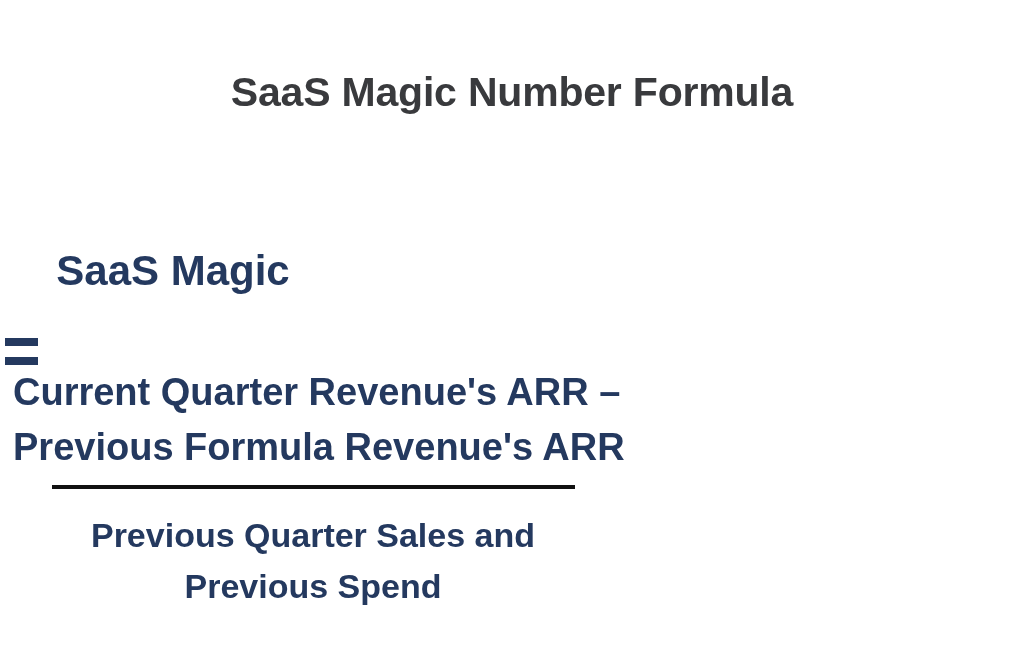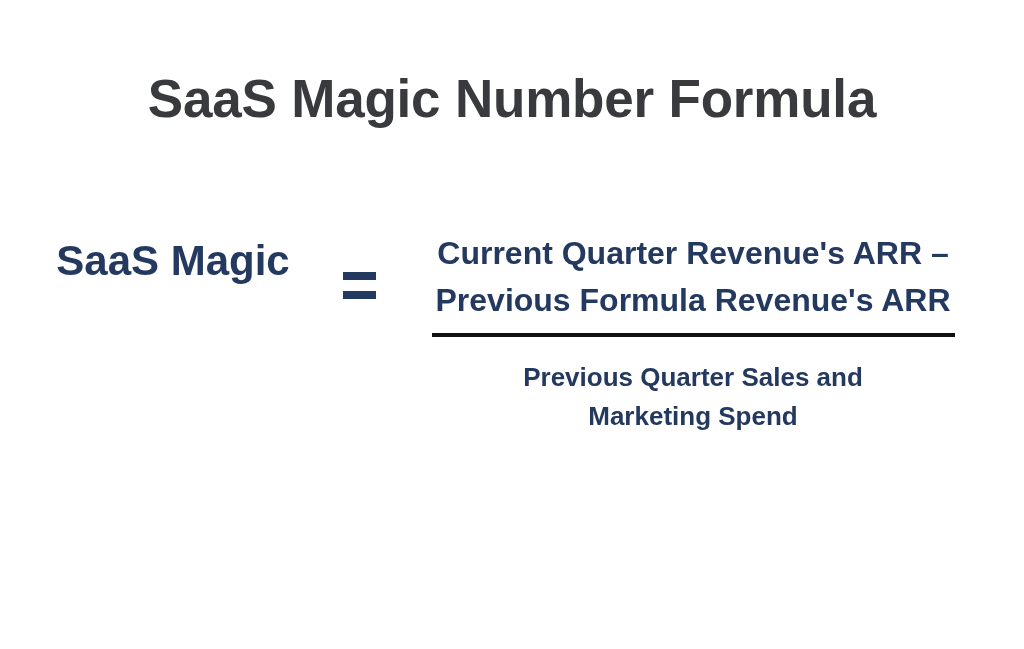--- a/index.html
+++ b/index.html
@@ -22,36 +22,37 @@
     background: #ffffff;
   }
 
   
   .title {
     position: absolute;
     left: 0;
     top: 70px;
     width: 1024px;
     text-align: center;
-    font-size: 53px;
+    font-size: 41px;
     font-weight: 700;
     color: #393a3d;
     letter-spacing: -0.2px;
     line-height: 1.1;
     white-space: nowrap;
   }
 
   
   .equation {
     position: absolute;
     left: 0;
-    top: 230px;
+    top: 240px;
     width: 1024px;
     height: 260px;
     display: flex;
+    flex-direction: column;
     align-items: flex-start;
     justify-content: flex-start;
   }
 
   
   .lhs {
     width: 330px;
     margin-left: 8px;
     padding-top: 6px;
     text-align: center;
@@ -85,39 +86,39 @@
   .fraction {
     margin-left: 13px;
     width: 600px;
     display: flex;
     flex-direction: column;
     align-items: center;
   }
   .numerator {
     width: 600px;
     text-align: center;
-    font-size: 32px;
+    font-size: 38px;
     font-weight: 700;
     color: #24395f;
     line-height: 1.47;
   }
   .numerator .frac-line {
     display: block;
     white-space: nowrap;
   }
   .fraction-bar {
     width: 523px;
     height: 4px;
     background: #111111;
     margin-top: 9px;
   }
   .denominator {
     width: 600px;
     text-align: center;
-    font-size: 26px;
+    font-size: 34px;
     font-weight: 700;
     color: #24395f;
     line-height: 1.50;
     margin-top: 21px;
   }
   .denominator .frac-line {
     display: block;
     white-space: nowrap;
   }
 </style>
@@ -143,20 +144,20 @@
 
       <div class="numerator">
         <span class="frac-line">Current Quarter Revenue's ARR –</span>
         <span class="frac-line">Previous Formula Revenue's ARR</span>
       </div>
 
       <div class="fraction-bar"></div>
 
       <div class="denominator">
         <span class="frac-line">Previous Quarter Sales and</span>
-        <span class="frac-line">Marketing Spend</span>
+        <span class="frac-line">Previous Spend</span>
       </div>
 
     </div>
 
   </div>
 
 </div>
 
 </body></html>

